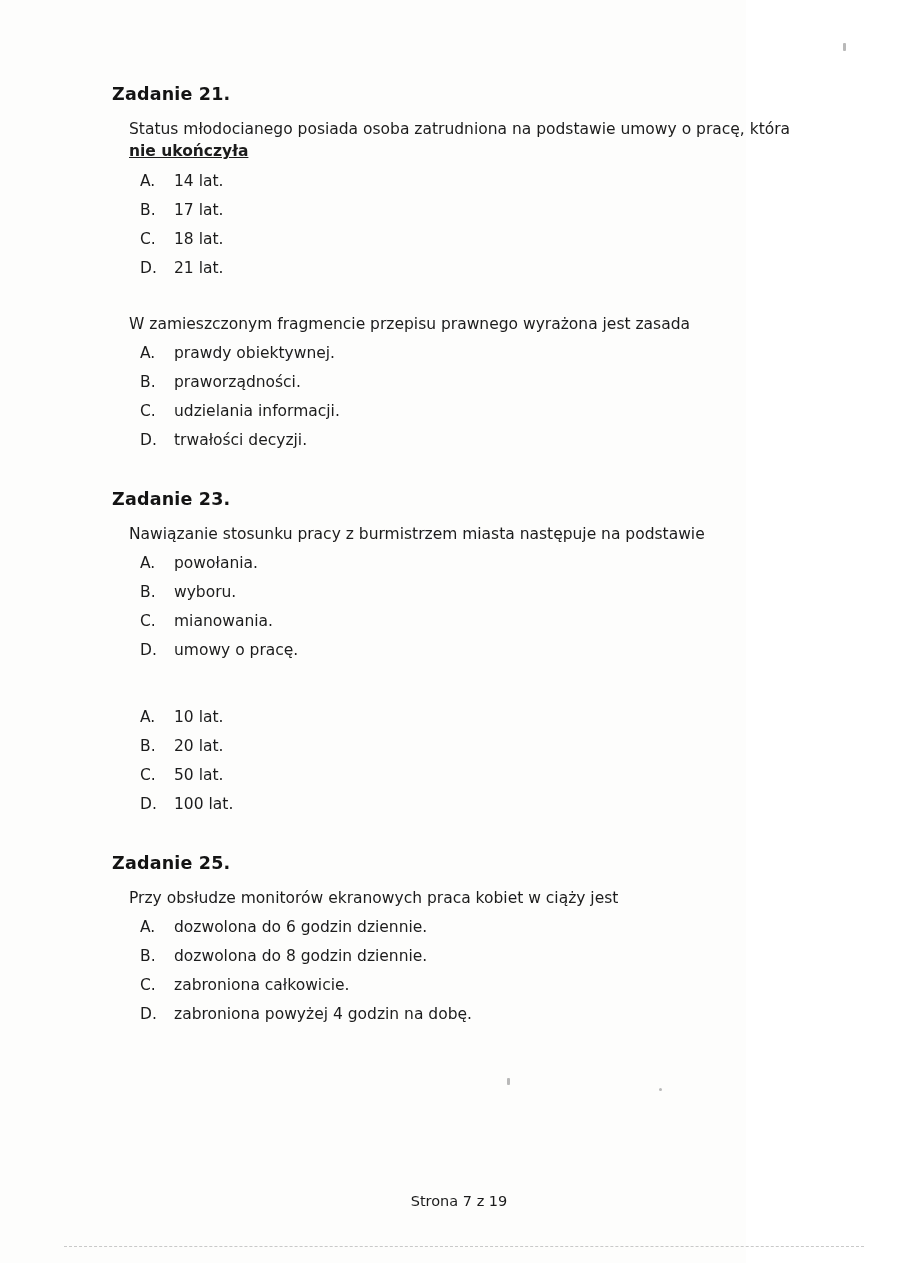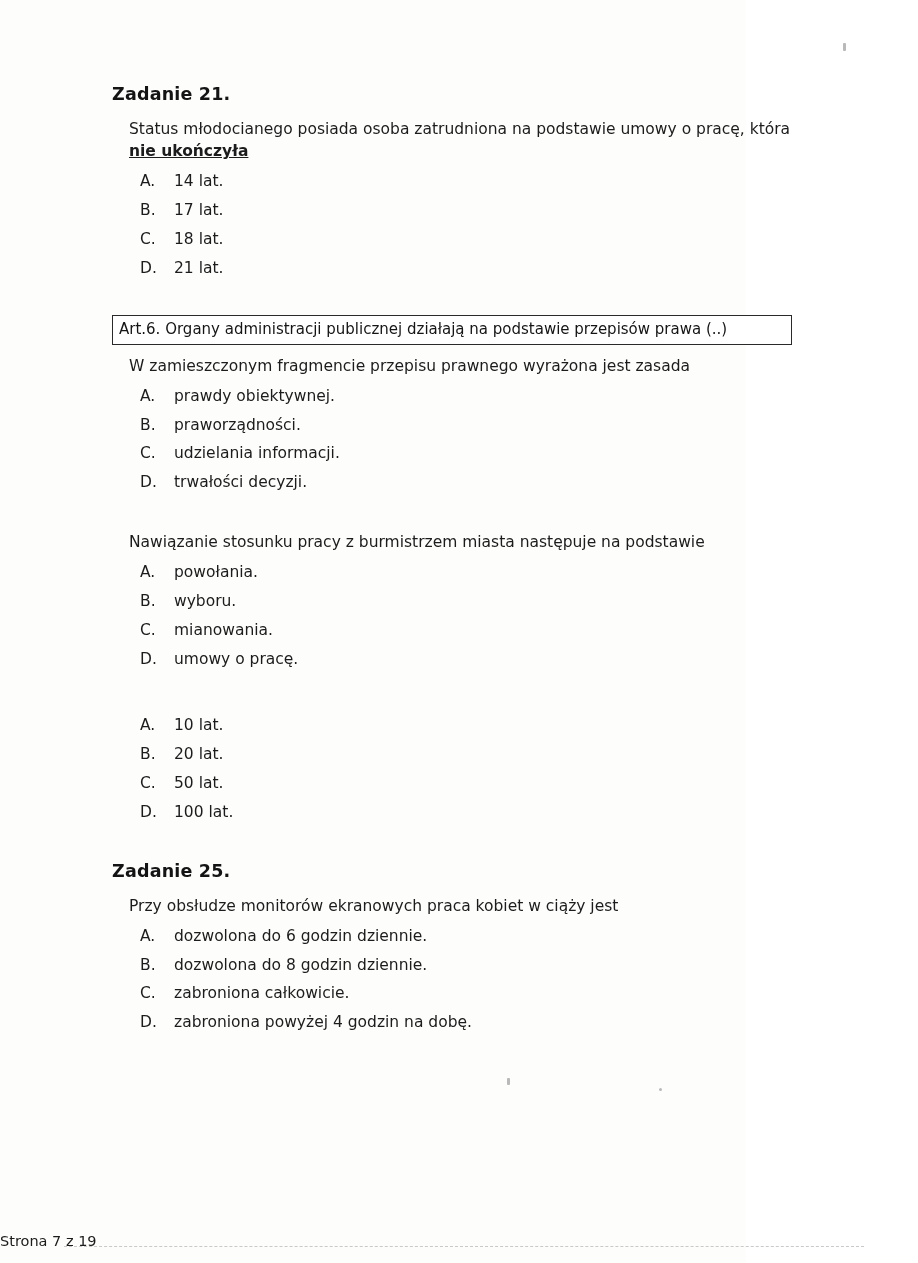--- a/index.html
+++ b/index.html
@@ -81,23 +81,23 @@
     line-height: 1.3;
     margin: 2px 0 10px 0;
     background: #ffffff;
     color: #151515;
   }
   .gap-26 { height: 26px; }
   .gap-30 { height: 30px; }
   .footer {
     position: absolute;
     left: 0;
-    top: 1233px;
+    top: 1193px;
     width: 918px;
-    text-align: left;
+    text-align: center;
     font-size: 14.5px;
     color: #1c1c1c;
   }
   .edge-line {
     position: absolute;
     left: 64px;
     top: 1246px;
     width: 800px;
     height: 0;
     border-top: 1px dashed #c9c9c9;
@@ -138,21 +138,20 @@
         <li class="option">
           <span class="option-letter">D.</span>
           <span class="option-text">21 lat.</span>
         </li>
       </ul>
     </section>
 
     <div class="gap-26"></div>
 
     <section class="task">
-      <div class="quote-box">Art.6. Organy administracji publicznej działają na podstawie przepisów prawa (..)</div>
       <p class="stem">W zamieszczonym fragmencie przepisu prawnego wyrażona jest zasada</p>
       <ul class="options">
         <li class="option">
           <span class="option-letter">A.</span>
           <span class="option-text">prawdy obiektywnej.</span>
         </li>
         <li class="option">
           <span class="option-letter">B.</span>
           <span class="option-text">praworządności.</span>
         </li>
@@ -163,20 +162,21 @@
         <li class="option">
           <span class="option-letter">D.</span>
           <span class="option-text">trwałości decyzji.</span>
         </li>
       </ul>
     </section>
 
     <div class="gap-30"></div>
 
     <section class="task">
+      <h2 class="task-title">Zadanie 23.</h2>
       <p class="stem">Nawiązanie stosunku pracy z burmistrzem miasta następuje na podstawie</p>
       <ul class="options">
         <li class="option">
           <span class="option-letter">A.</span>
           <span class="option-text">powołania.</span>
         </li>
         <li class="option">
           <span class="option-letter">B.</span>
           <span class="option-text">wyboru.</span>
         </li>

